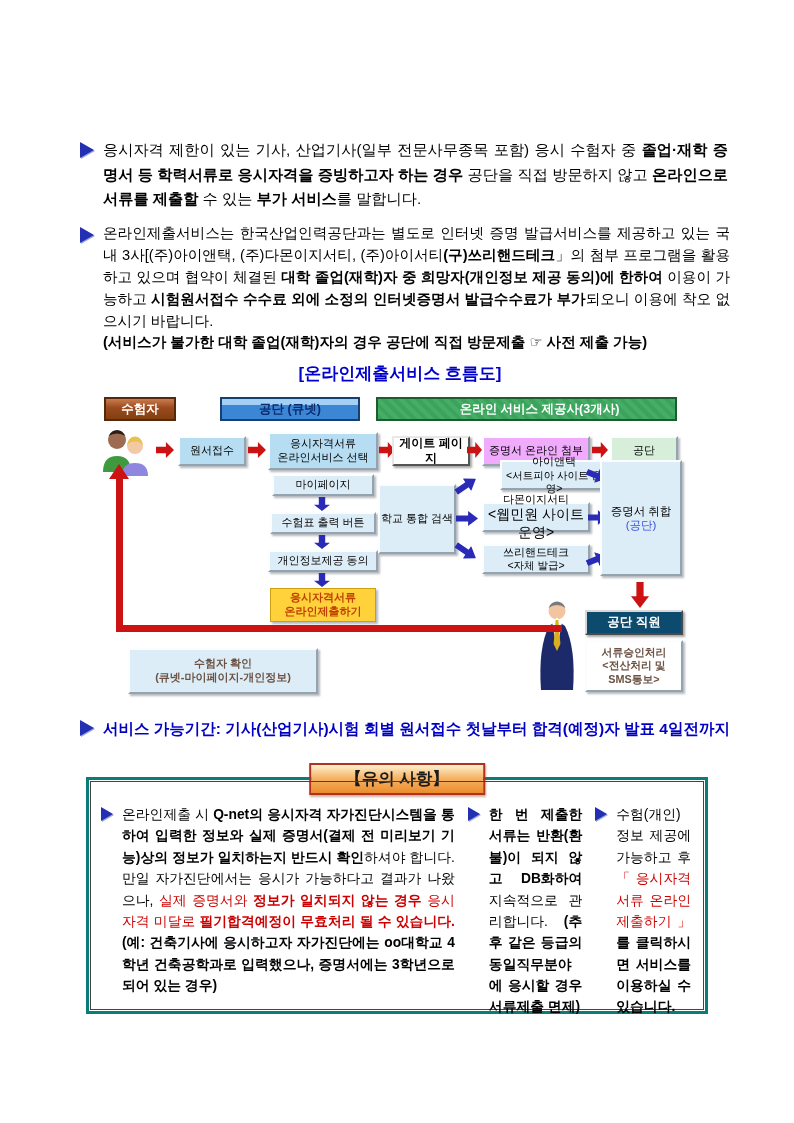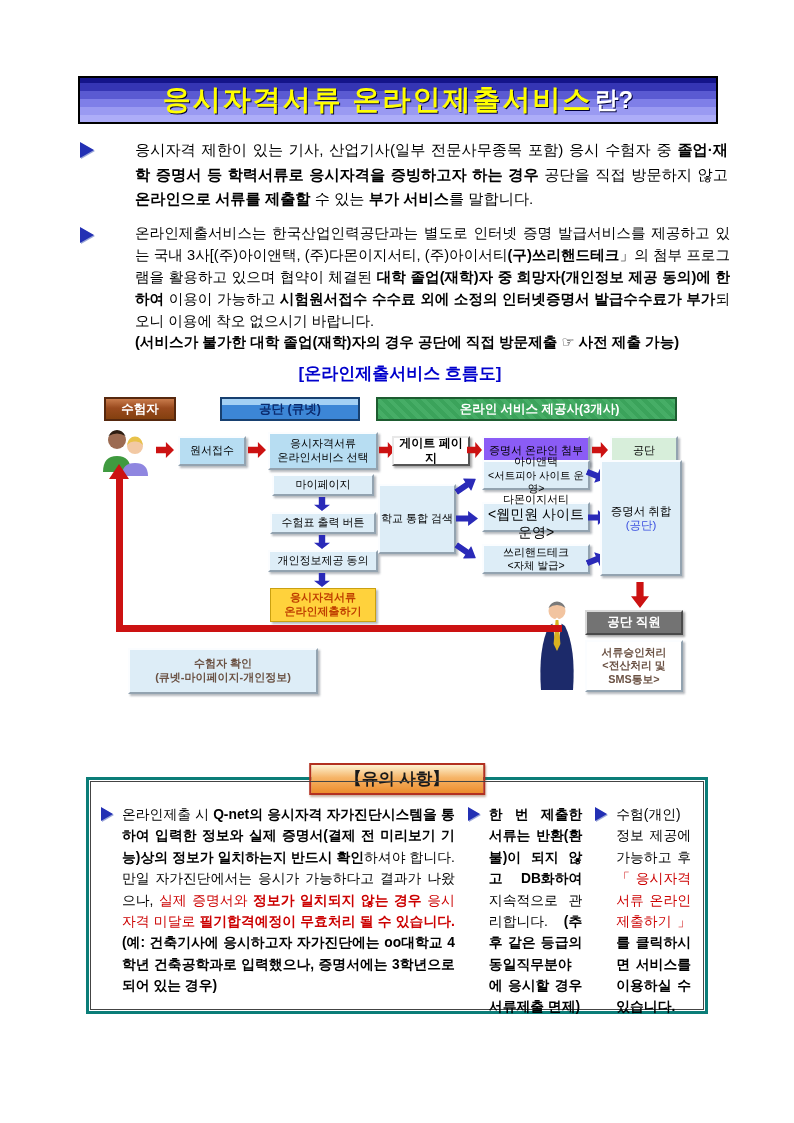--- a/index.html
+++ b/index.html
@@ -12,21 +12,21 @@
     border:2px solid #000;box-sizing:border-box;
     background:linear-gradient(180deg,#14148a 0 12%,#3535b4 12% 30%,#5a5ad2 30% 48%,
                #7f7fe8 48% 66%,#9a9af2 66% 84%,#adadf8 84% 100%);
     display:flex;align-items:center;justify-content:center;}
   .title-main{color:#ffff00;font-weight:bold;font-size:28px;letter-spacing:2px;
     text-shadow:1px 1px 0 #00003a;}
   .title-suffix{color:#ffffff;font-weight:bold;font-size:24px;margin-left:2px;
     text-shadow:1px 1px 0 #00003a;}
 
   
-  .bullet-para{position:absolute;display:flex;gap:32px;}
+  .bullet-para{position:absolute;display:flex;}
   .tri{flex:0 0 auto;width:0;height:0;margin:4px 9px 0 0;
     border-top:8px solid transparent;border-bottom:8px solid transparent;
     border-left:14px solid #2330b4;filter:drop-shadow(1px 1px 0 #9aa6d8);}
   .ptext{flex:1;text-align:justify;font-size:15.2px;line-height:1.62;}
   .p1{left:80px;top:138px;width:648px;}
   .p2{left:80px;top:223px;width:650px;justify-content:center;}
   .p2 .ptext{font-size:14.6px;line-height:1.5;}
   .pnote{display:block;font-size:14px;}
 
   
@@ -35,40 +35,40 @@
 
   
   .flowchart{position:absolute;left:80px;top:392px;width:642px;height:314px;}
   .fc{position:absolute;box-sizing:border-box;display:flex;flex-direction:column;
       align-items:center;justify-content:center;text-align:center;font-size:11px;line-height:1.25;}
   .raised{border:2px solid;border-color:#fbfdff #93a3b0 #93a3b0 #fbfdff;
       box-shadow:1.5px 1.5px 2px rgba(90,100,110,.45);}
   .bg-blue1{background:#b7ddf2;}
   .bg-blue2{background:#ddedf7;}
   .bg-green1{background:#d7eeda;}
-  .bg-green2{background:#8b5cf6;}
+  .bg-green2{background:#f0abfc;}
   .bg-plain{background:#ffffff;}
   .lane{position:absolute;height:24px;box-sizing:border-box;font-weight:bold;font-size:12.5px;
       display:flex;align-items:center;justify-content:center;}
   .lane-examinee{background:linear-gradient(180deg,#c97c4c,#9a4a1e 45%,#83400f);
       color:#fff;border:2px solid #56280e;}
   .lane-qnet{background:linear-gradient(180deg,#a3d0f4 0 30%,#3c86d6 30% 100%);
       color:#0b2b6e;border:2px solid #174070;}
   .lane-prov{background:repeating-linear-gradient(45deg,#3ba35b 0 4px,#46ad66 4px 8px);
       color:#fff;border:2px solid #1d5c30;}
   .arrow{position:absolute;}
   .arrow-r{clip-path:polygon(0 30%,55% 30%,55% 0,100% 50%,55% 100%,55% 70%,0 70%);}
   .arrow-d{clip-path:polygon(30% 0,70% 0,70% 55%,100% 55%,50% 100%,0 55%,30% 55%);}
   .red{background:#cc1212;}
   .blue{background:#2a2ab8;}
   .submit-node{background:#ffd23c;color:#c04000;font-weight:bold;border:1px solid #caa010;
       box-shadow:1.5px 1.5px 2px rgba(90,100,110,.45);}
   .gate-node{font-weight:bold;border:2px solid;border-color:#e8e8e8 #555 #555 #e8e8e8;
       background:#fff;box-shadow:1.5px 1.5px 2px rgba(80,80,80,.5);}
-  .staff-node{background:#737373;color:#fff;font-weight:bold;font-size:12.5px;
+  .staff-node{background:#0c4a6e;color:#fff;font-weight:bold;font-size:12.5px;
       border:2px solid;border-color:#d8d8d8 #4a4a4a #4a4a4a #d8d8d8;
       box-shadow:2px 2px 2px rgba(80,80,80,.5);}
   .collect-blue{color:#3a4fe0;}
   .muted-brown{color:#6b5244;}
   .line-red{position:absolute;background:#cc1212;}
   .uphead{position:absolute;width:0;height:0;
       border-left:10px solid transparent;border-right:10px solid transparent;
       border-bottom:15px solid #cc1212;}
 
   
@@ -87,24 +87,20 @@
       padding:3px 34px;white-space:nowrap;box-shadow:1px 2px 2px rgba(120,60,20,.4);}
   .nitem{display:flex;}
   .nitem .tri{margin-top:3px;border-top-width:7px;border-bottom-width:7px;border-left-width:12px;}
   .nitem .ntext{flex:1;font-size:13.8px;line-height:1.55;text-align:justify;}
 </style>
 </head>
 <body>
 
 <div class="page">
 
-  <div class="title-banner">
-    <span class="title-main">응시자격서류 온라인제출서비스</span>
-    <span class="title-suffix">란?</span>
-  </div>
 
   <div class="bullet-para p1">
     <span class="tri"></span>
     <div class="ptext"><span>응시자격 제한이 있는 기사, 산업기사(일부 전문사무종목 포함) 응시 수험자 중 </span><span class="b">졸업·재학 증명서 등 학력서류로 응시자격을 증빙하고자 하는 경우</span><span> 공단을 직접 방문하지 않고 </span><span class="b">온라인으로 서류를 제출할</span><span> 수 있는 </span><span class="b">부가 서비스</span><span>를 말합니다.</span></div>
   </div>
 
   <div class="bullet-para p2">
     <span class="tri"></span>
     <div>
       <div class="ptext"><span>온라인제출서비스는 한국산업인력공단과는 별도로 인터넷 증명 발급서비스를 제공하고 있는 국내 3사[(주)아이앤택, (주)다몬이지서티, (주)아이서티</span><span class="b">(구)쓰리핸드테크</span><span>」의 첨부 프로그램을 활용하고 있으며 협약이 체결된 </span><span class="b">대학 졸업(재학)자 중 희망자(개인정보 제공 동의)에 한하여</span><span> 이용이 가능하고 </span><span class="b">시험원서접수 수수료 외에 소정의 인터넷증명서 발급수수료가 부가</span><span>되오니 이용에 착오 없으시기 바랍니다.</span></div>
@@ -152,21 +148,21 @@
     <div class="fc submit-node" style="left:190px;top:196px;width:106px;height:34px;">
       <span>응시자격서류</span>
       <span>온라인제출하기</span>
     </div>
 
     <div class="fc raised bg-blue2" style="left:298px;top:92px;width:78px;height:70px;">학교 통합 검색</div>
     <div class="arrow arrow-r blue" style="left:374px;top:86px;width:24px;height:15px;transform:rotate(-34deg);"></div>
     <div class="arrow arrow-r blue" style="left:376px;top:119px;width:22px;height:15px;"></div>
     <div class="arrow arrow-r blue" style="left:374px;top:152px;width:24px;height:15px;transform:rotate(34deg);"></div>
 
-    <div class="fc raised bg-blue2" style="left:402px;top:68px;width:108px;height:30px;">
+    <div class="fc raised bg-blue2" style="left:420px;top:68px;width:108px;height:30px;">
       <span>아이앤택</span>
       <span style="font-size:10.5px;">&lt;서트피아 사이트 운영&gt;</span>
     </div>
     <div class="fc raised bg-blue2" style="left:402px;top:110px;width:108px;height:30px;">
       <span>다몬이지서티</span>
       <span style="font-size:14px;">&lt;웹민원 사이트 운영&gt;</span>
     </div>
     <div class="fc raised bg-blue2" style="left:402px;top:152px;width:108px;height:30px;">
       <span>쓰리핸드테크</span>
       <span style="font-size:10.5px;text-align:center;">&lt;자체 발급&gt;</span>
@@ -198,20 +194,24 @@
     <div class="uphead" style="left:29px;top:72px;"></div>
     <div class="line-red" style="left:36px;top:87px;width:7px;height:153px;"></div>
     <div class="line-red" style="left:36px;top:233px;width:446px;height:7px;"></div>
 
     <div class="fc raised bg-blue2 muted-brown" style="left:48px;top:256px;width:190px;height:46px;font-size:11px;font-weight:bold;">
       <span>수험자 확인</span>
       <span>(큐넷-마이페이지-개인정보)</span>
     </div>
   </div>
 
+  <div class="bullet-para service-period">
+    <span class="tri"></span>
+    <div class="ptext"><span class="b">서비스 가능기간: 기사(산업기사)시험 회별 원서접수 첫날부터 합격(예정)자 발표 4일전까지</span></div>
+  </div>
 
   <div class="notice-outer">
     <div class="notice-header">【유의 사항】</div>
     <div class="notice-inner">
       <div class="nitem">
         <span class="tri"></span>
         <div class="ntext"><span>온라인제출 시 </span><span class="b">Q-net의 응시자격 자가진단시스템을 통하여 입력한 정보와 실제 증명서(결제 전 미리보기 기능)상의 정보가 일치하는지 반드시 확인</span><span>하셔야 합니다. 만일 자가진단에서는 응시가 가능하다고 결과가 나왔으나, </span><span style="color: rgb(204, 0, 0);">실제 증명서와 </span><span class="b" style="color: rgb(204, 0, 0);">정보가 일치되지 않는 경우</span><span style="color: rgb(204, 0, 0);"> 응시자격 미달로 </span><span class="b" style="color: rgb(204, 0, 0);">필기합격예정이 무효처리 될 수 있습니다.</span><span class="b"> (예: 건축기사에 응시하고자 자가진단에는 oo대학교 4학년 건축공학과로 입력했으나, 증명서에는 3학년으로 되어 있는 경우)</span></div>
       </div>
       <div class="nitem">
         <span class="tri"></span>

